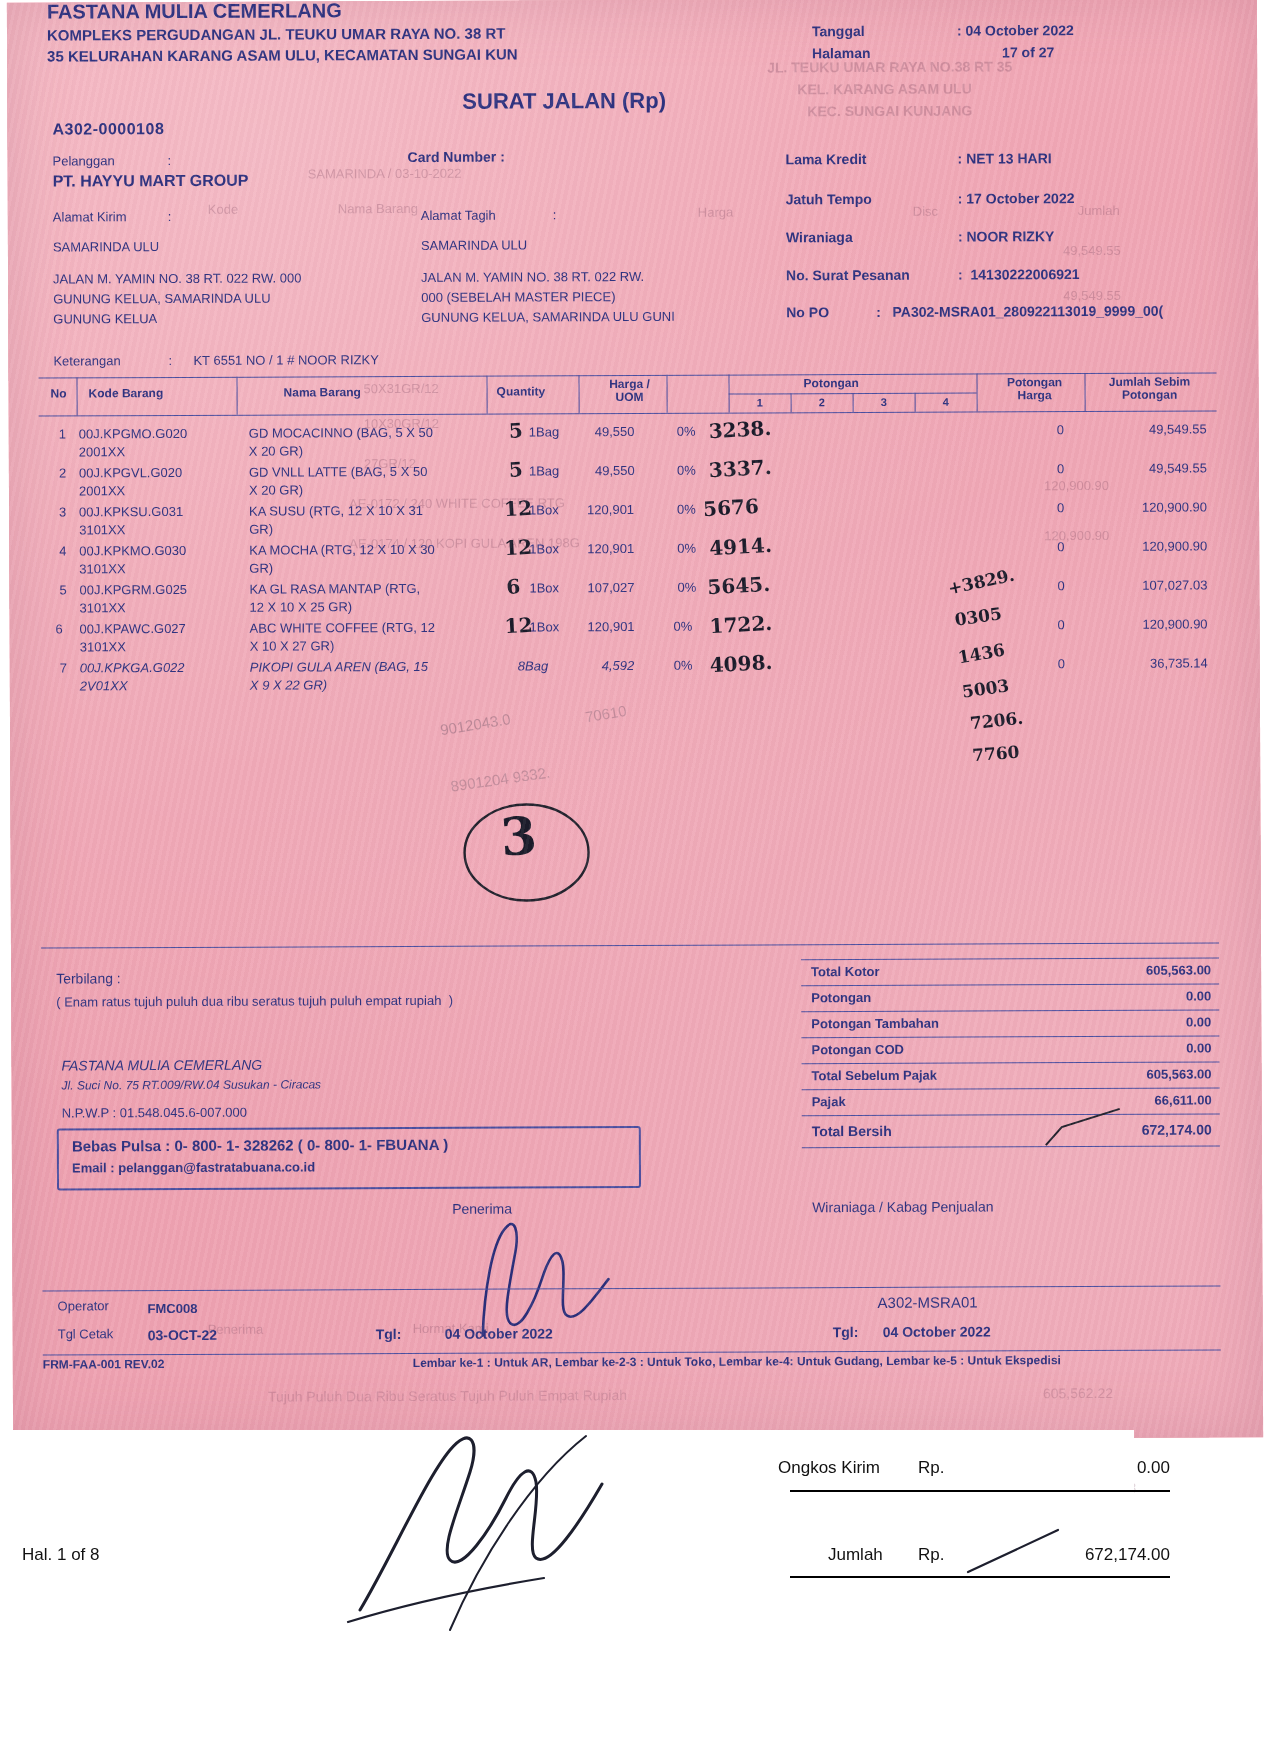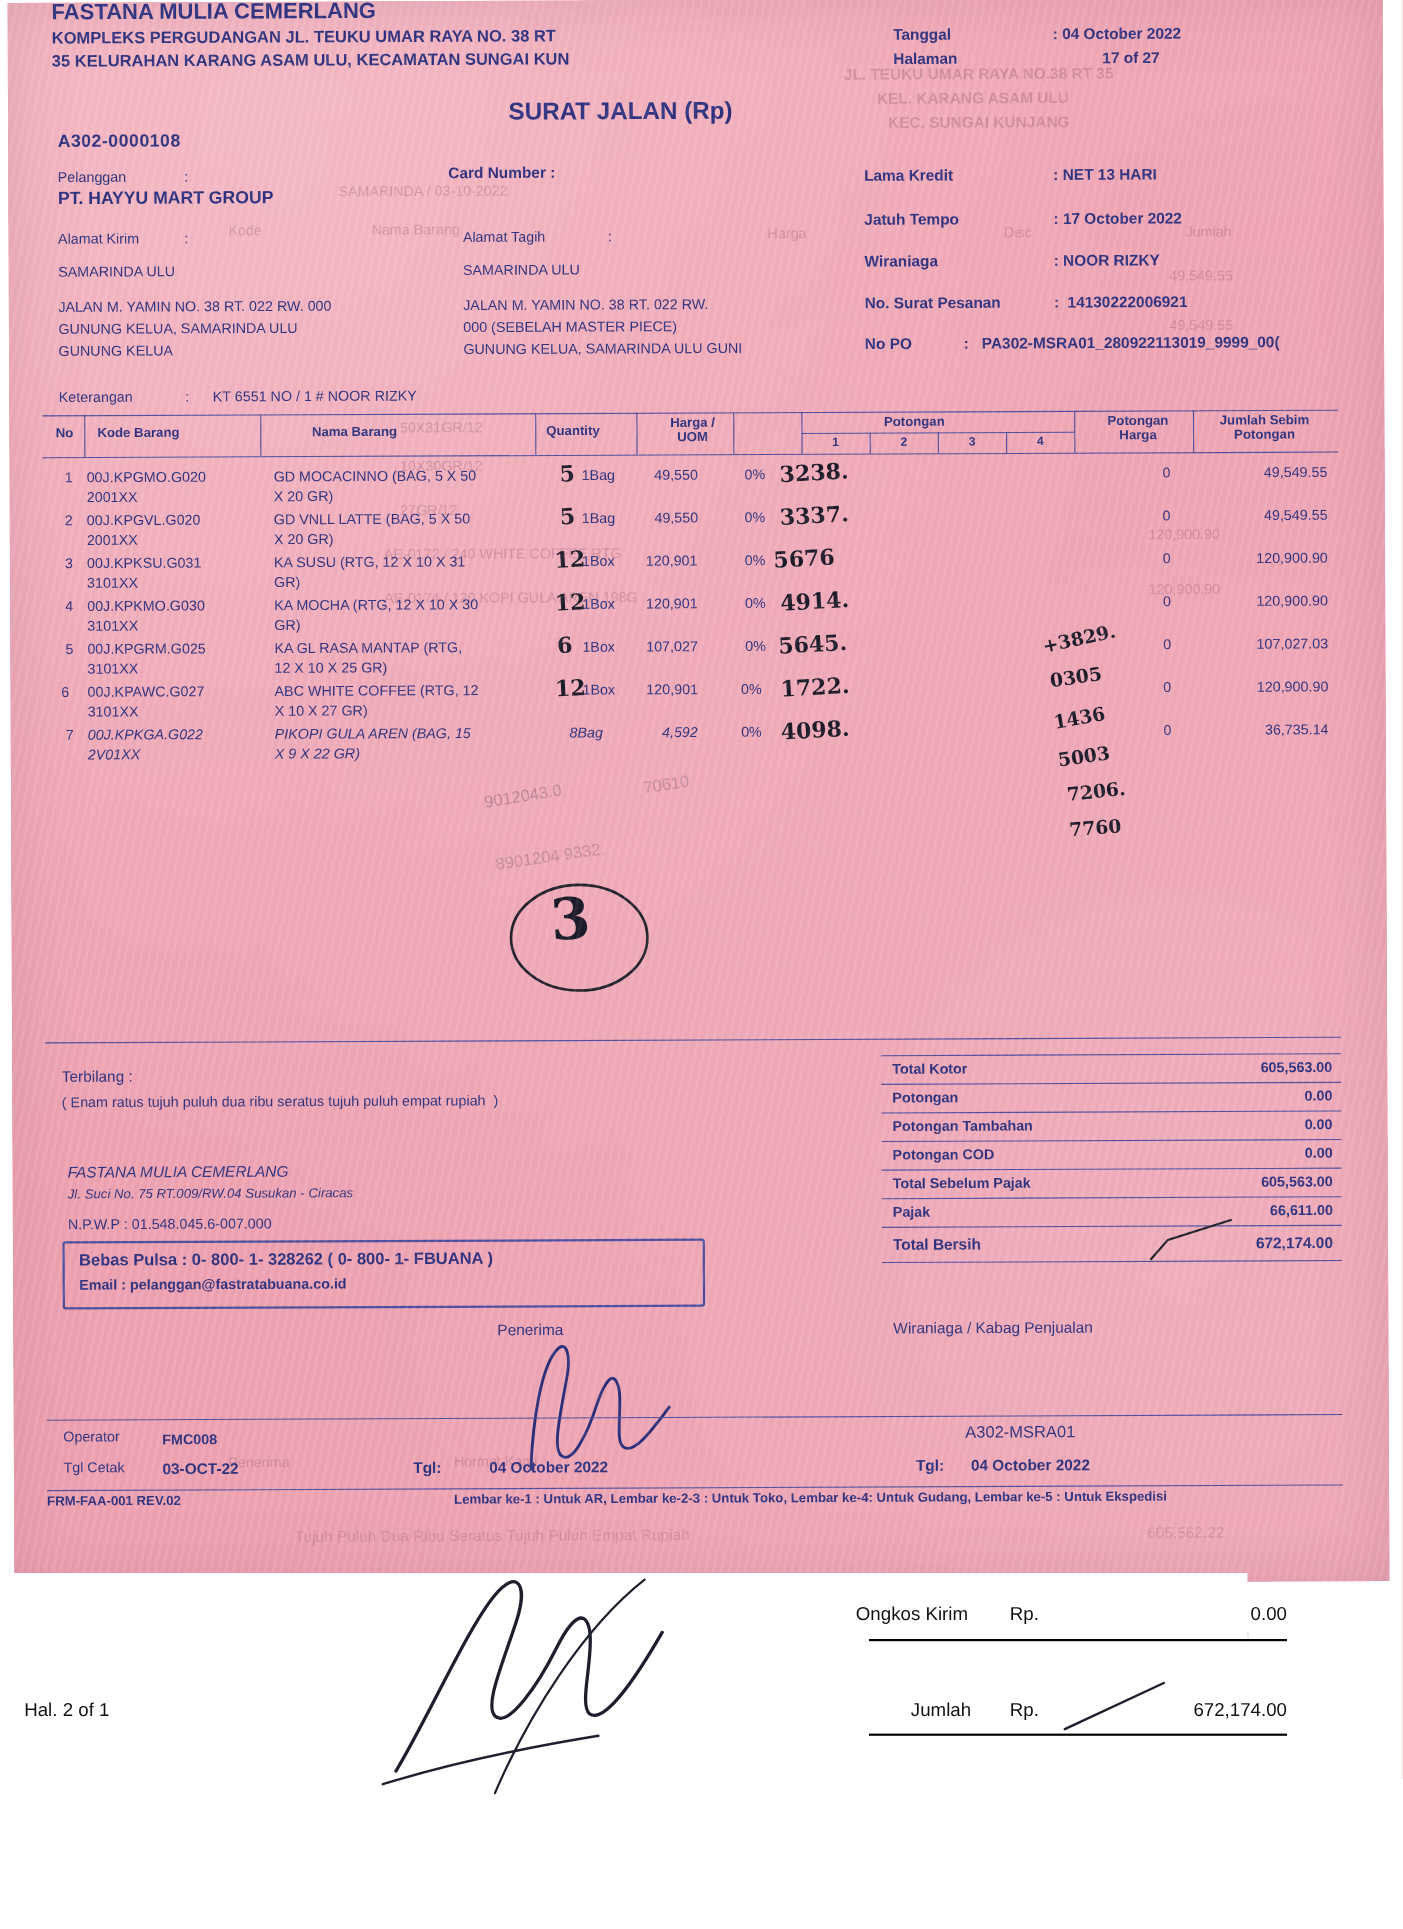--- a/index.html
+++ b/index.html
@@ -362,21 +362,21 @@
     <div class="fline" style="left:790px;top:146px;width:380px;"></div>
 
     <div class="ftxt" style="left:778px;top:28px;">Ongkos Kirim</div>
     <div class="ftxt" style="left:918px;top:28px;">Rp.</div>
     <div class="ftxt" style="left:1060px;top:28px;width:110px;text-align:right;">0.00</div>
 
     <div class="ftxt" style="left:828px;top:115px;">Jumlah</div>
     <div class="ftxt" style="left:918px;top:115px;">Rp.</div>
     <div class="ftxt" style="left:1040px;top:115px;width:130px;text-align:right;">672,174.00</div>
 
-    <div class="ftxt" style="left:22px;top:115px;">Hal. 2 of 1</div>
+    <div class="ftxt" style="left:22px;top:115px;">Hal. 1 of 8</div>
 
     <svg class="ink" style="left:330px;top:-20px;" width="300" height="230" viewBox="0 0 300 230">
       <path d="M30,200 C60,150 95,70 120,40 C140,16 150,30 140,62 C128,100 110,140 120,150 C132,162 160,120 176,88 C190,60 202,52 206,72 C210,96 196,140 206,148 C220,158 250,112 272,74" fill="none" stroke="#1d1f2e" stroke-width="3" stroke-linecap="round" fill-opacity="0"></path>
       <path d="M18,212 C70,196 140,180 214,168" fill="none" stroke="#1d1f2e" stroke-width="2.2" stroke-linecap="round"></path>
       <path d="M120,220 C150,150 200,70 256,26" fill="none" stroke="#1d1f2e" stroke-width="2" stroke-linecap="round"></path>
     </svg>
     <svg class="ink" style="left:960px;top:90px;" width="120" height="60" viewBox="0 0 120 60">
       <path d="M8,52 L98,10" fill="none" stroke="#1d1f2e" stroke-width="2.2" stroke-linecap="round"></path>
     </svg>
   </div>

